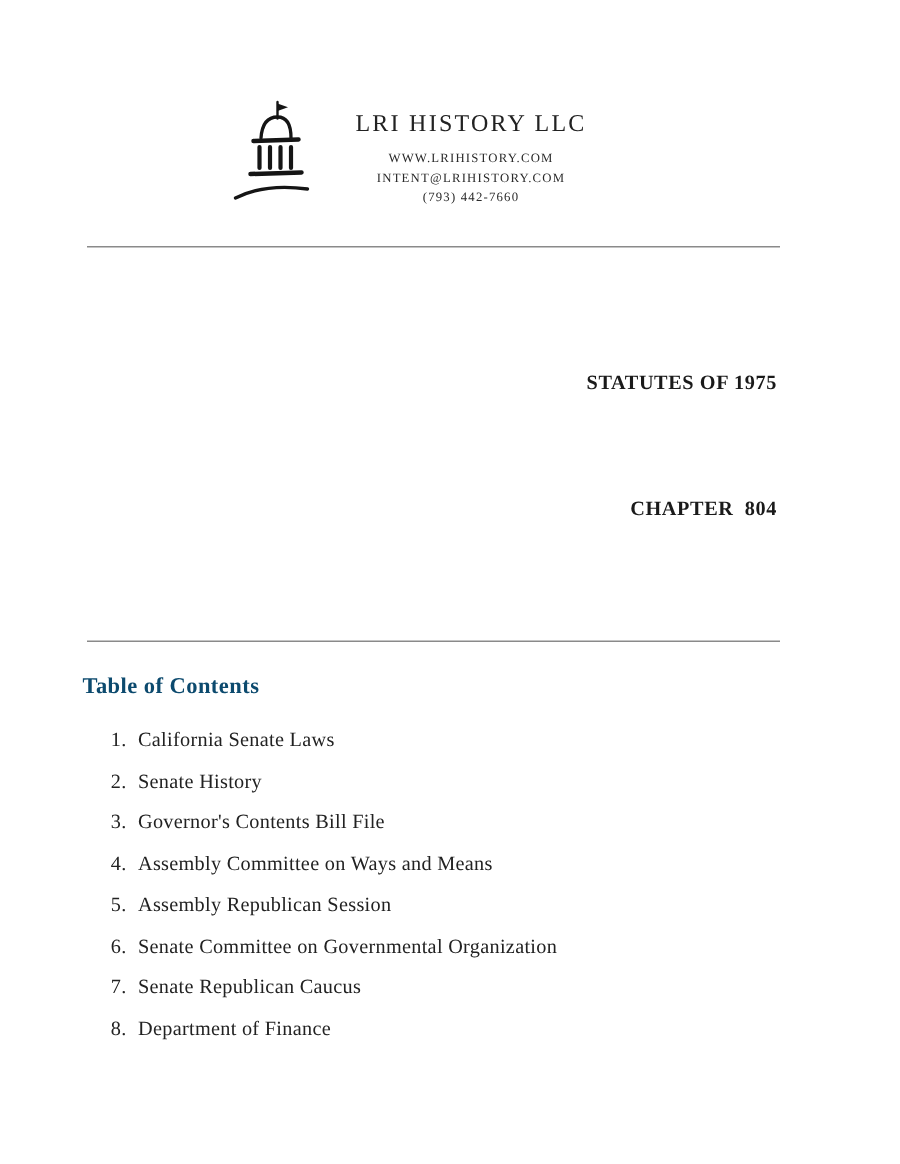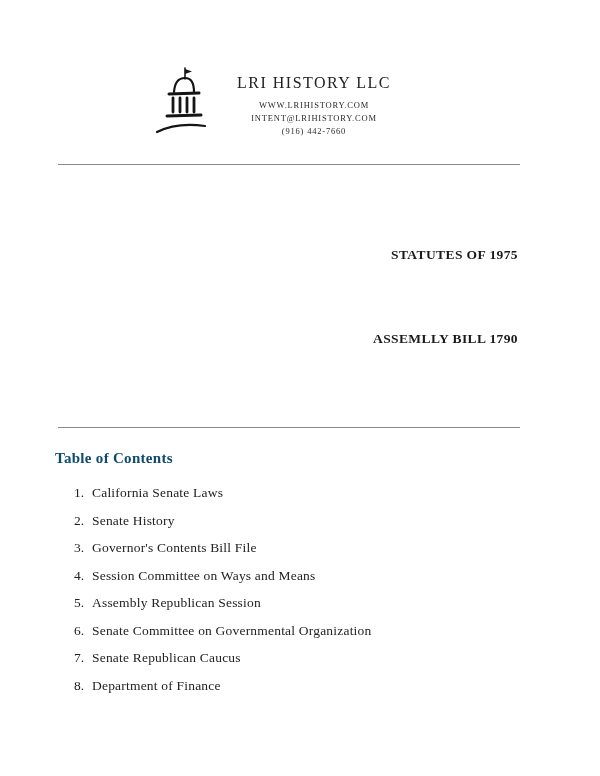--- a/index.html
+++ b/index.html
@@ -116,39 +116,39 @@
 
         <path d="M18 52 L52 51" stroke="#151515" stroke-width="3" fill="none" stroke-linecap="round"></path>
 
         <path d="M8 68 Q28 58 56 62" fill="none" stroke="#151515" stroke-width="2.2" stroke-linecap="round"></path>
       </svg>
     </div>
     <div class="header-text">
       <div class="company-name">LRI HISTORY LLC</div>
       <div class="contact-line">WWW.LRIHISTORY.COM</div>
       <div class="contact-line">INTENT@LRIHISTORY.COM</div>
-      <div class="contact-line">(916) 442-7660</div>
+      <div class="contact-line">(793) 442-7660</div>
     </div>
   </div>
 
   <hr class="rule rule-top">
 
   <div class="statute-block">
     <div>STATUTES OF 1975</div>
-    <div>ASSEMLLY BILL 1790</div>
+    <div>CHAPTER  804</div>
   </div>
 
   <hr class="rule rule-mid">
 
   <div class="toc-title">Table of Contents</div>
 
   <ol class="toc-list">
     <li>California Senate Laws</li>
     <li>Senate History</li>
     <li>Governor's Contents Bill File</li>
-    <li>Session Committee on Ways and Means</li>
+    <li>Assembly Committee on Ways and Means</li>
     <li>Assembly Republican Session</li>
     <li>Senate Committee on Governmental Organization</li>
     <li>Senate Republican Caucus</li>
     <li>Department of Finance</li>
   </ol>
 
 </div>
 
 </body></html>

